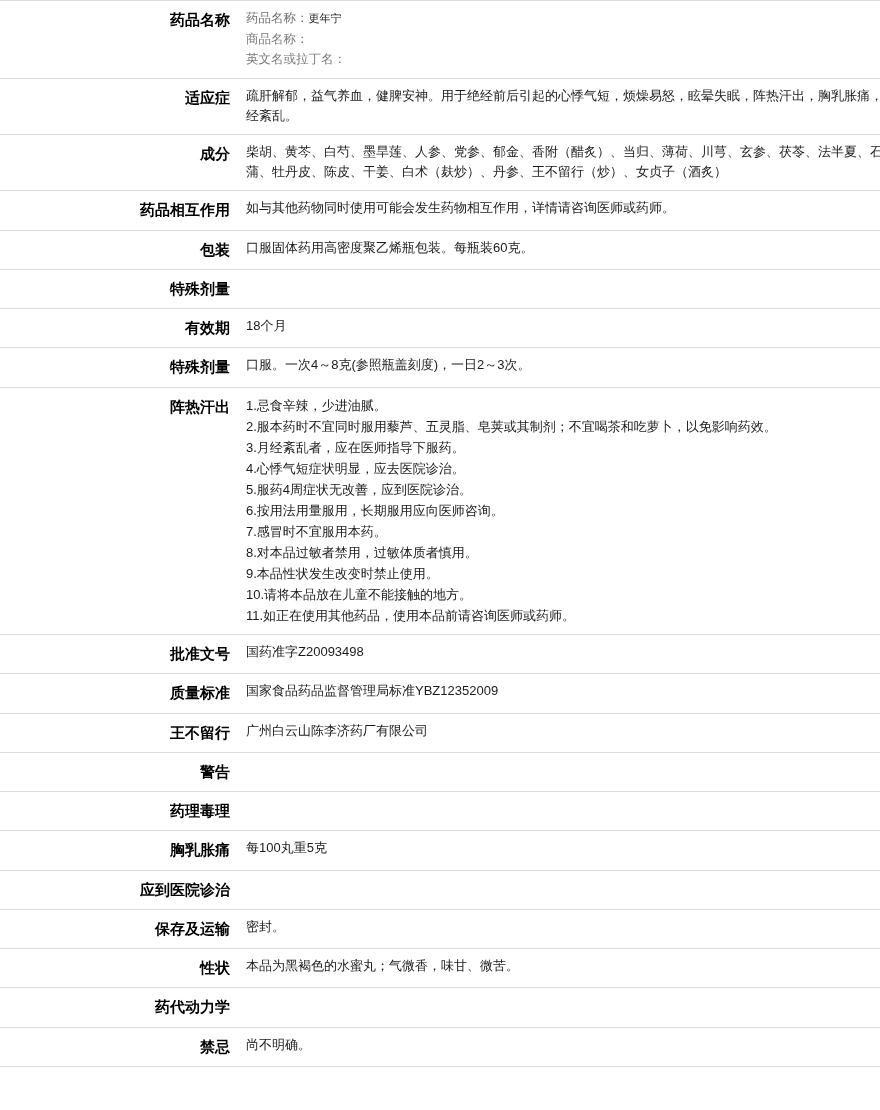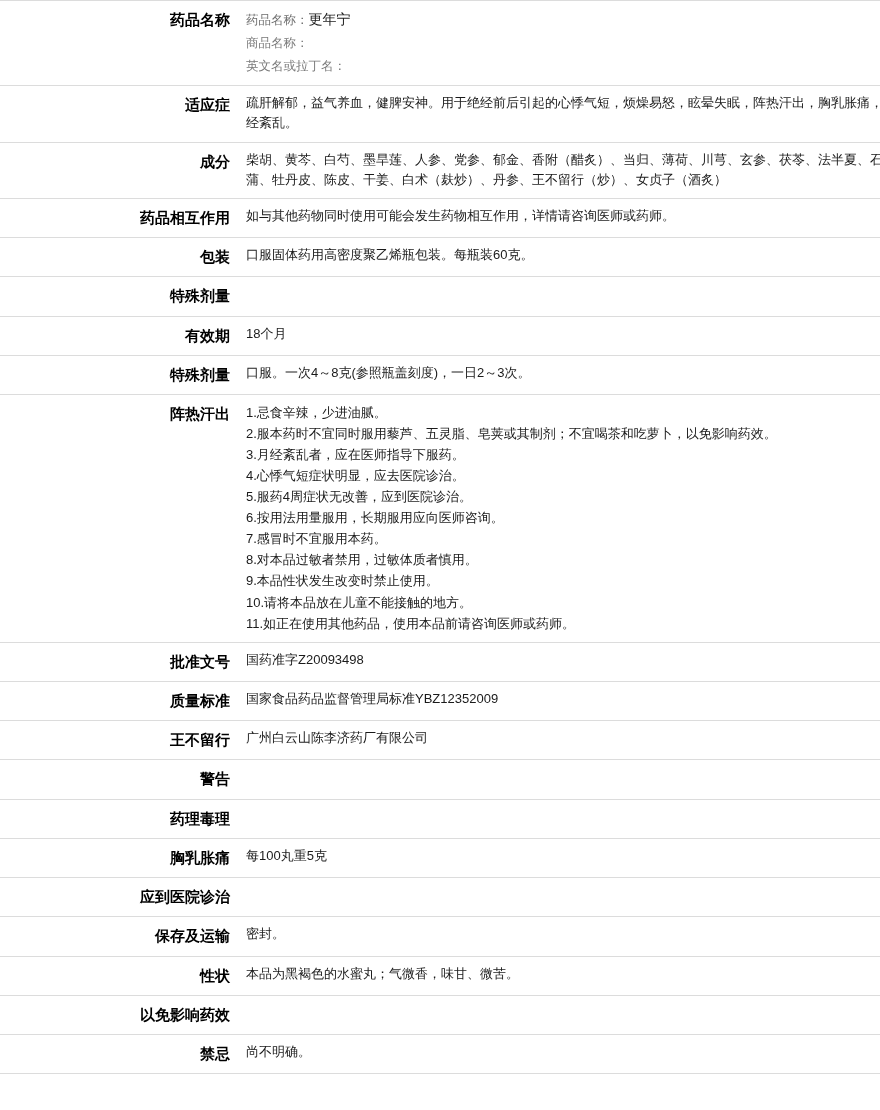--- a/index.html
+++ b/index.html
@@ -52,21 +52,21 @@
     word-break: break-all;
   }
   .sub-line {
     display: block;
     color: #7a7a7a;
     font-size: 12.5px;
     line-height: 1.65;
   }
   .sub-line .sub-val {
     color: #1a1a1a;
-    font-size: 14px;
+    font-size: 11px;
   }
   .sub-line.first {
     color: #6f6f6f;
   }
   .note-line {
     display: block;
     line-height: 1.62;
   }
   .empty-cell {
     min-height: 14px;
@@ -182,21 +182,21 @@
         <td class="label">保存及运输</td>
         <td class="value">密封。</td>
       </tr>
 
       <tr>
         <td class="label">性状</td>
         <td class="value">本品为黑褐色的水蜜丸；气微香，味甘、微苦。</td>
       </tr>
 
       <tr>
-        <td class="label">以免影响药效</td>
+        <td class="label">药代动力学</td>
         <td class="value empty-cell"></td>
       </tr>
 
       <tr>
         <td class="label">禁忌</td>
         <td class="value">尚不明确。</td>
       </tr>
 
     </tbody>
   </table>

